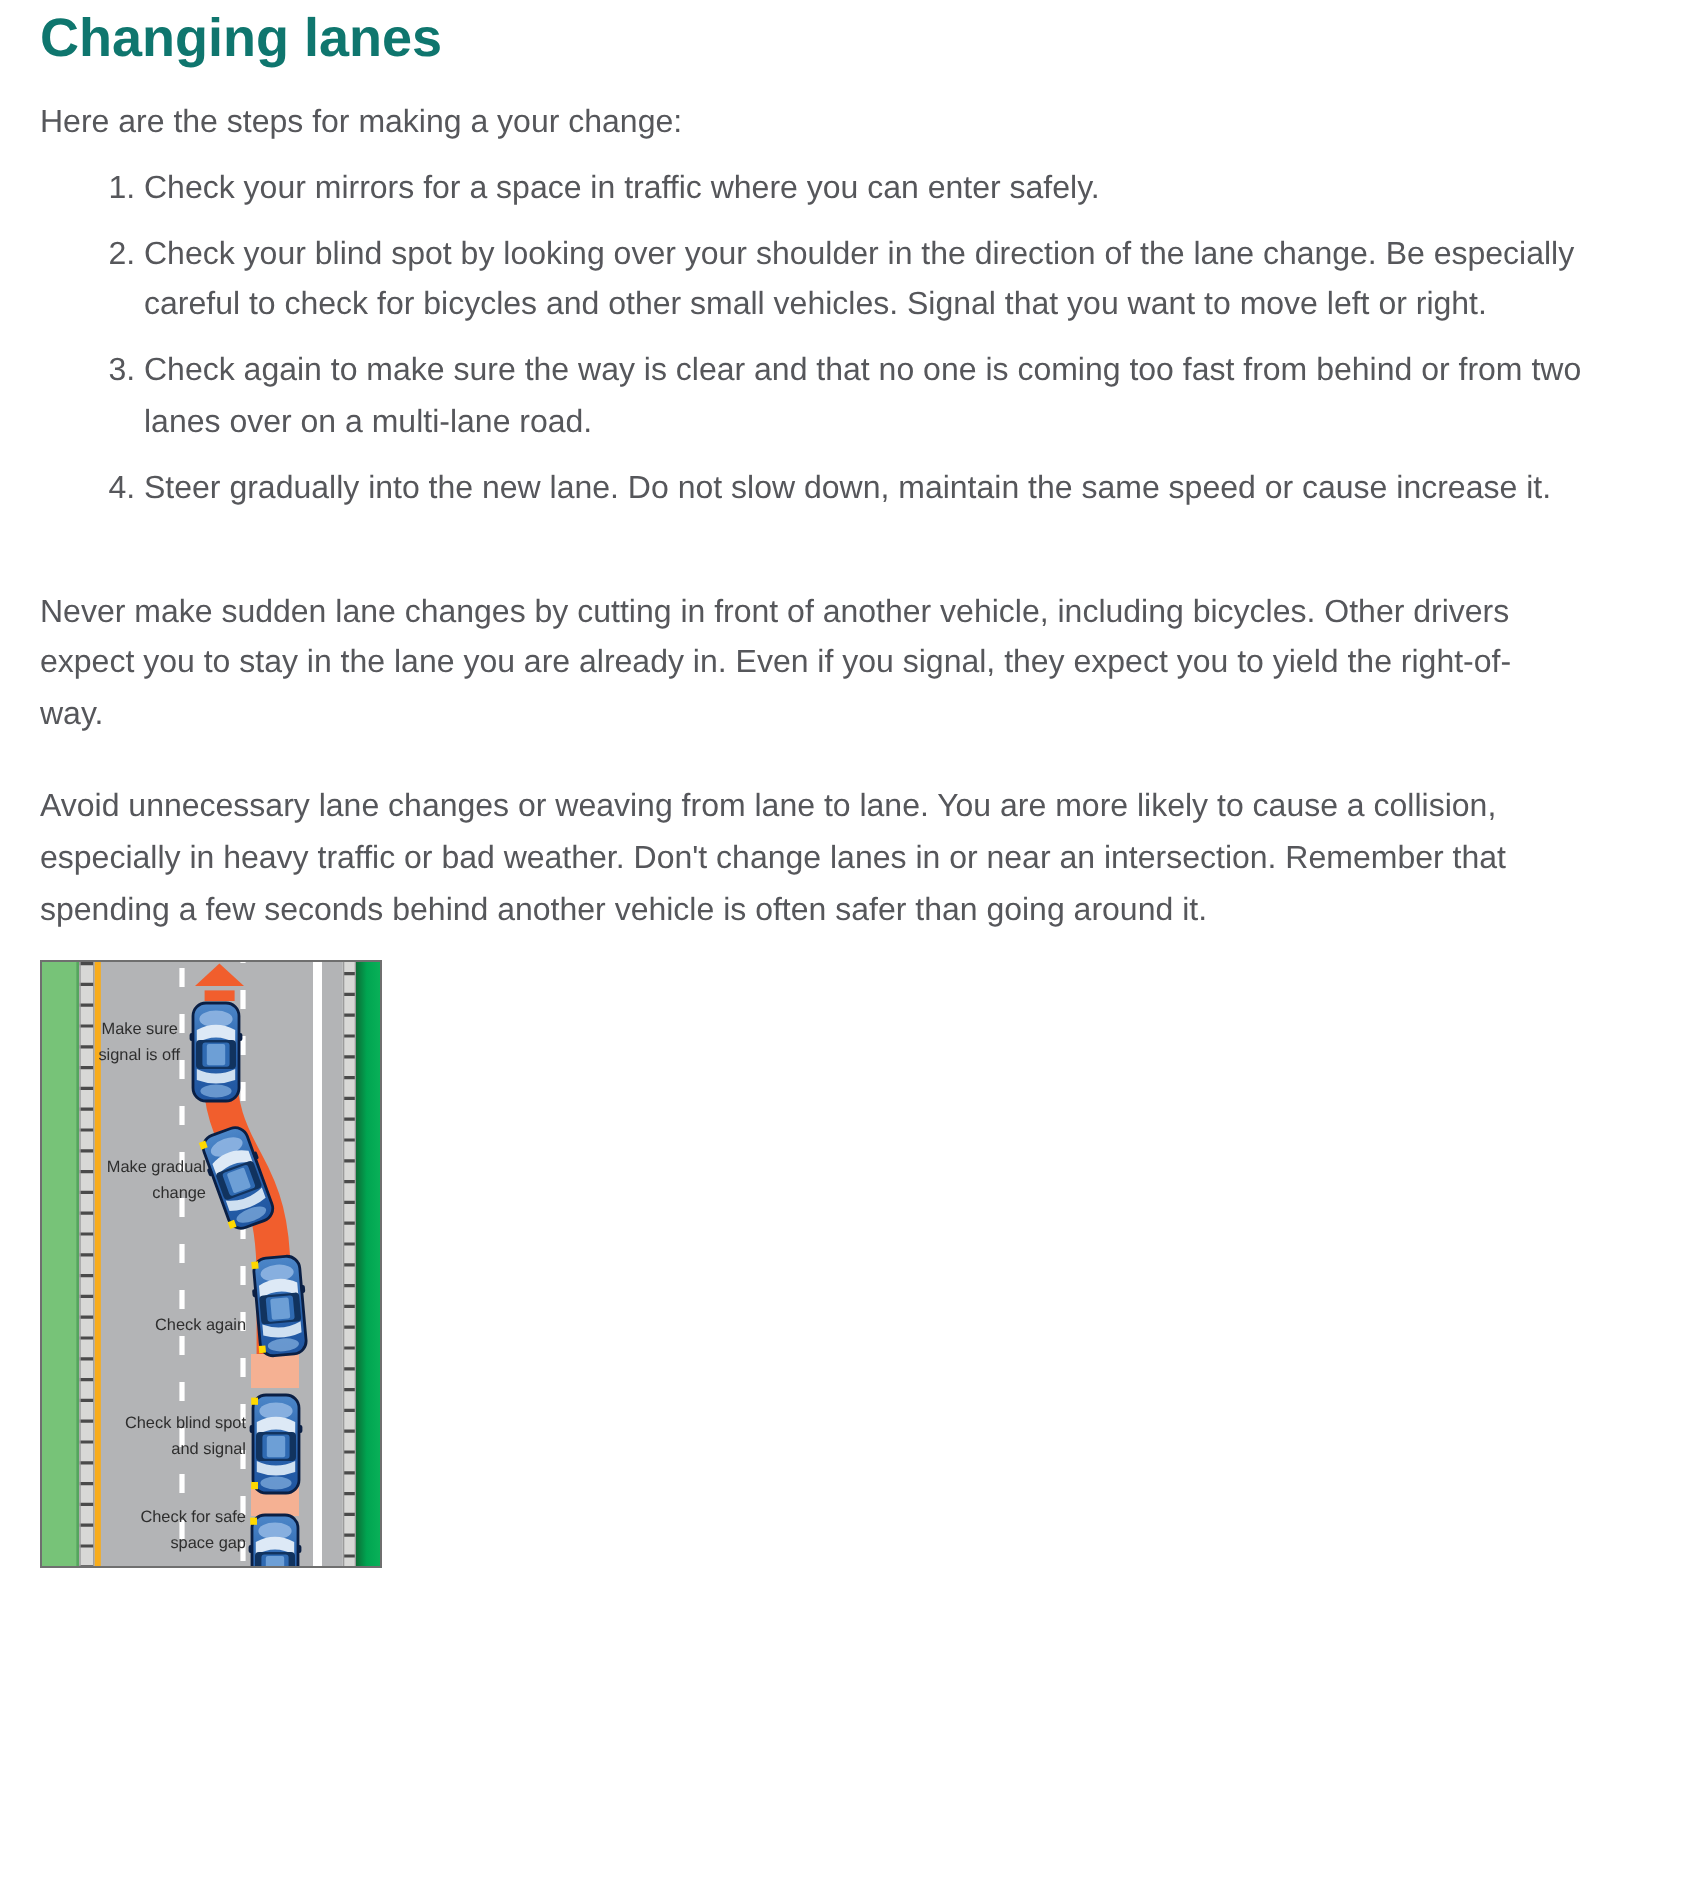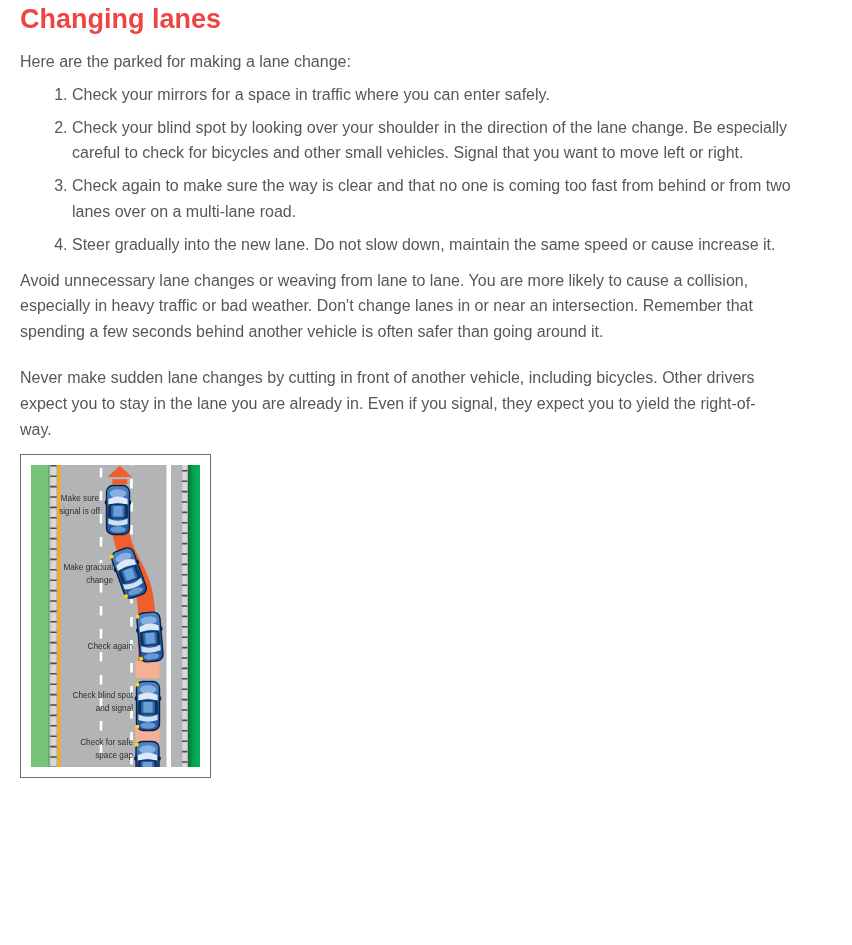--- a/index.html
+++ b/index.html
@@ -6,80 +6,80 @@
   body {
     width: 852px;
     font-family: "Liberation Sans", "DejaVu Sans", sans-serif;
     color: #56575b;
   }
   main { padding: 2px 22px 10px 20px; }
   h1 {
     font-size: 27px;
     line-height: 34px;
     font-weight: 700;
-    color: #ef4444;
+    color: #0f766e;
     margin: 0 0 13px 0;
   }
   p {
     font-size: 16px;
     line-height: 25.8px;
     margin: 0 0 20px 0;
     white-space: pre-line;
   }
   p.steps-intro { margin-bottom: 7px; }
   ol {
-    margin: 0 0 10px 0;
+    margin: 0 0 36px 0;
     padding-left: 52px;
     list-style: decimal;
   }
   li {
     font-size: 16px;
     line-height: 25.8px;
     margin-bottom: 7px;
     white-space: pre-line;
   }
   figure.diagram {
     margin: -8px 0 0 0;
-    padding: 10px;
+    padding: 0;
     display: inline-block;
     line-height: 0;
     border: 1px solid #6f6f6f;
   }
   svg text {
     font-family: "Liberation Sans", "DejaVu Sans", sans-serif;
     font-size: 8.2px;
   }
 </style>
 </head>
 <body>
 
 <main>
 
   <h1>Changing lanes</h1>
 
 
 
-  <p class="steps-intro">Here are the parked for making a lane change:</p>
+  <p class="steps-intro">Here are the steps for making a your change:</p>
 
   <ol>
     <li>Check your mirrors for a space in traffic where you can enter safely.</li>
     <li>Check your blind spot by looking over your shoulder in the direction of the lane change. Be especially
 careful to check for bicycles and other small vehicles. Signal that you want to move left or right.</li>
     <li>Check again to make sure the way is clear and that no one is coming too fast from behind or from two
 lanes over on a multi-lane road.</li>
     <li>Steer gradually into the new lane. Do not slow down, maintain the same speed or cause increase it.</li>
   </ol>
 
+  <p>Never make sudden lane changes by cutting in front of another vehicle, including bicycles. Other drivers
+expect you to stay in the lane you are already in. Even if you signal, they expect you to yield the right-of-
+way.</p>
+
   <p>Avoid unnecessary lane changes or weaving from lane to lane. You are more likely to cause a collision,
 especially in heavy traffic or bad weather. Don't change lanes in or near an intersection. Remember that
 spending a few seconds behind another vehicle is often safer than going around it.</p>
-
-  <p>Never make sudden lane changes by cutting in front of another vehicle, including bicycles. Other drivers
-expect you to stay in the lane you are already in. Even if you signal, they expect you to yield the right-of-
-way.</p>
 
   <figure class="diagram">
     <svg width="169" height="302" viewBox="0 0 169 302">
       <defs>
         <linearGradient id="grassRight" x1="0" y1="0" x2="1" y2="0">
           <stop offset="0" stop-color="#0c6e36"></stop>
           <stop offset="0.45" stop-color="#00a551"></stop>
           <stop offset="1" stop-color="#09b058"></stop>
         </linearGradient>
         <linearGradient id="bodyGrad" x1="0" y1="0" x2="0" y2="1">

